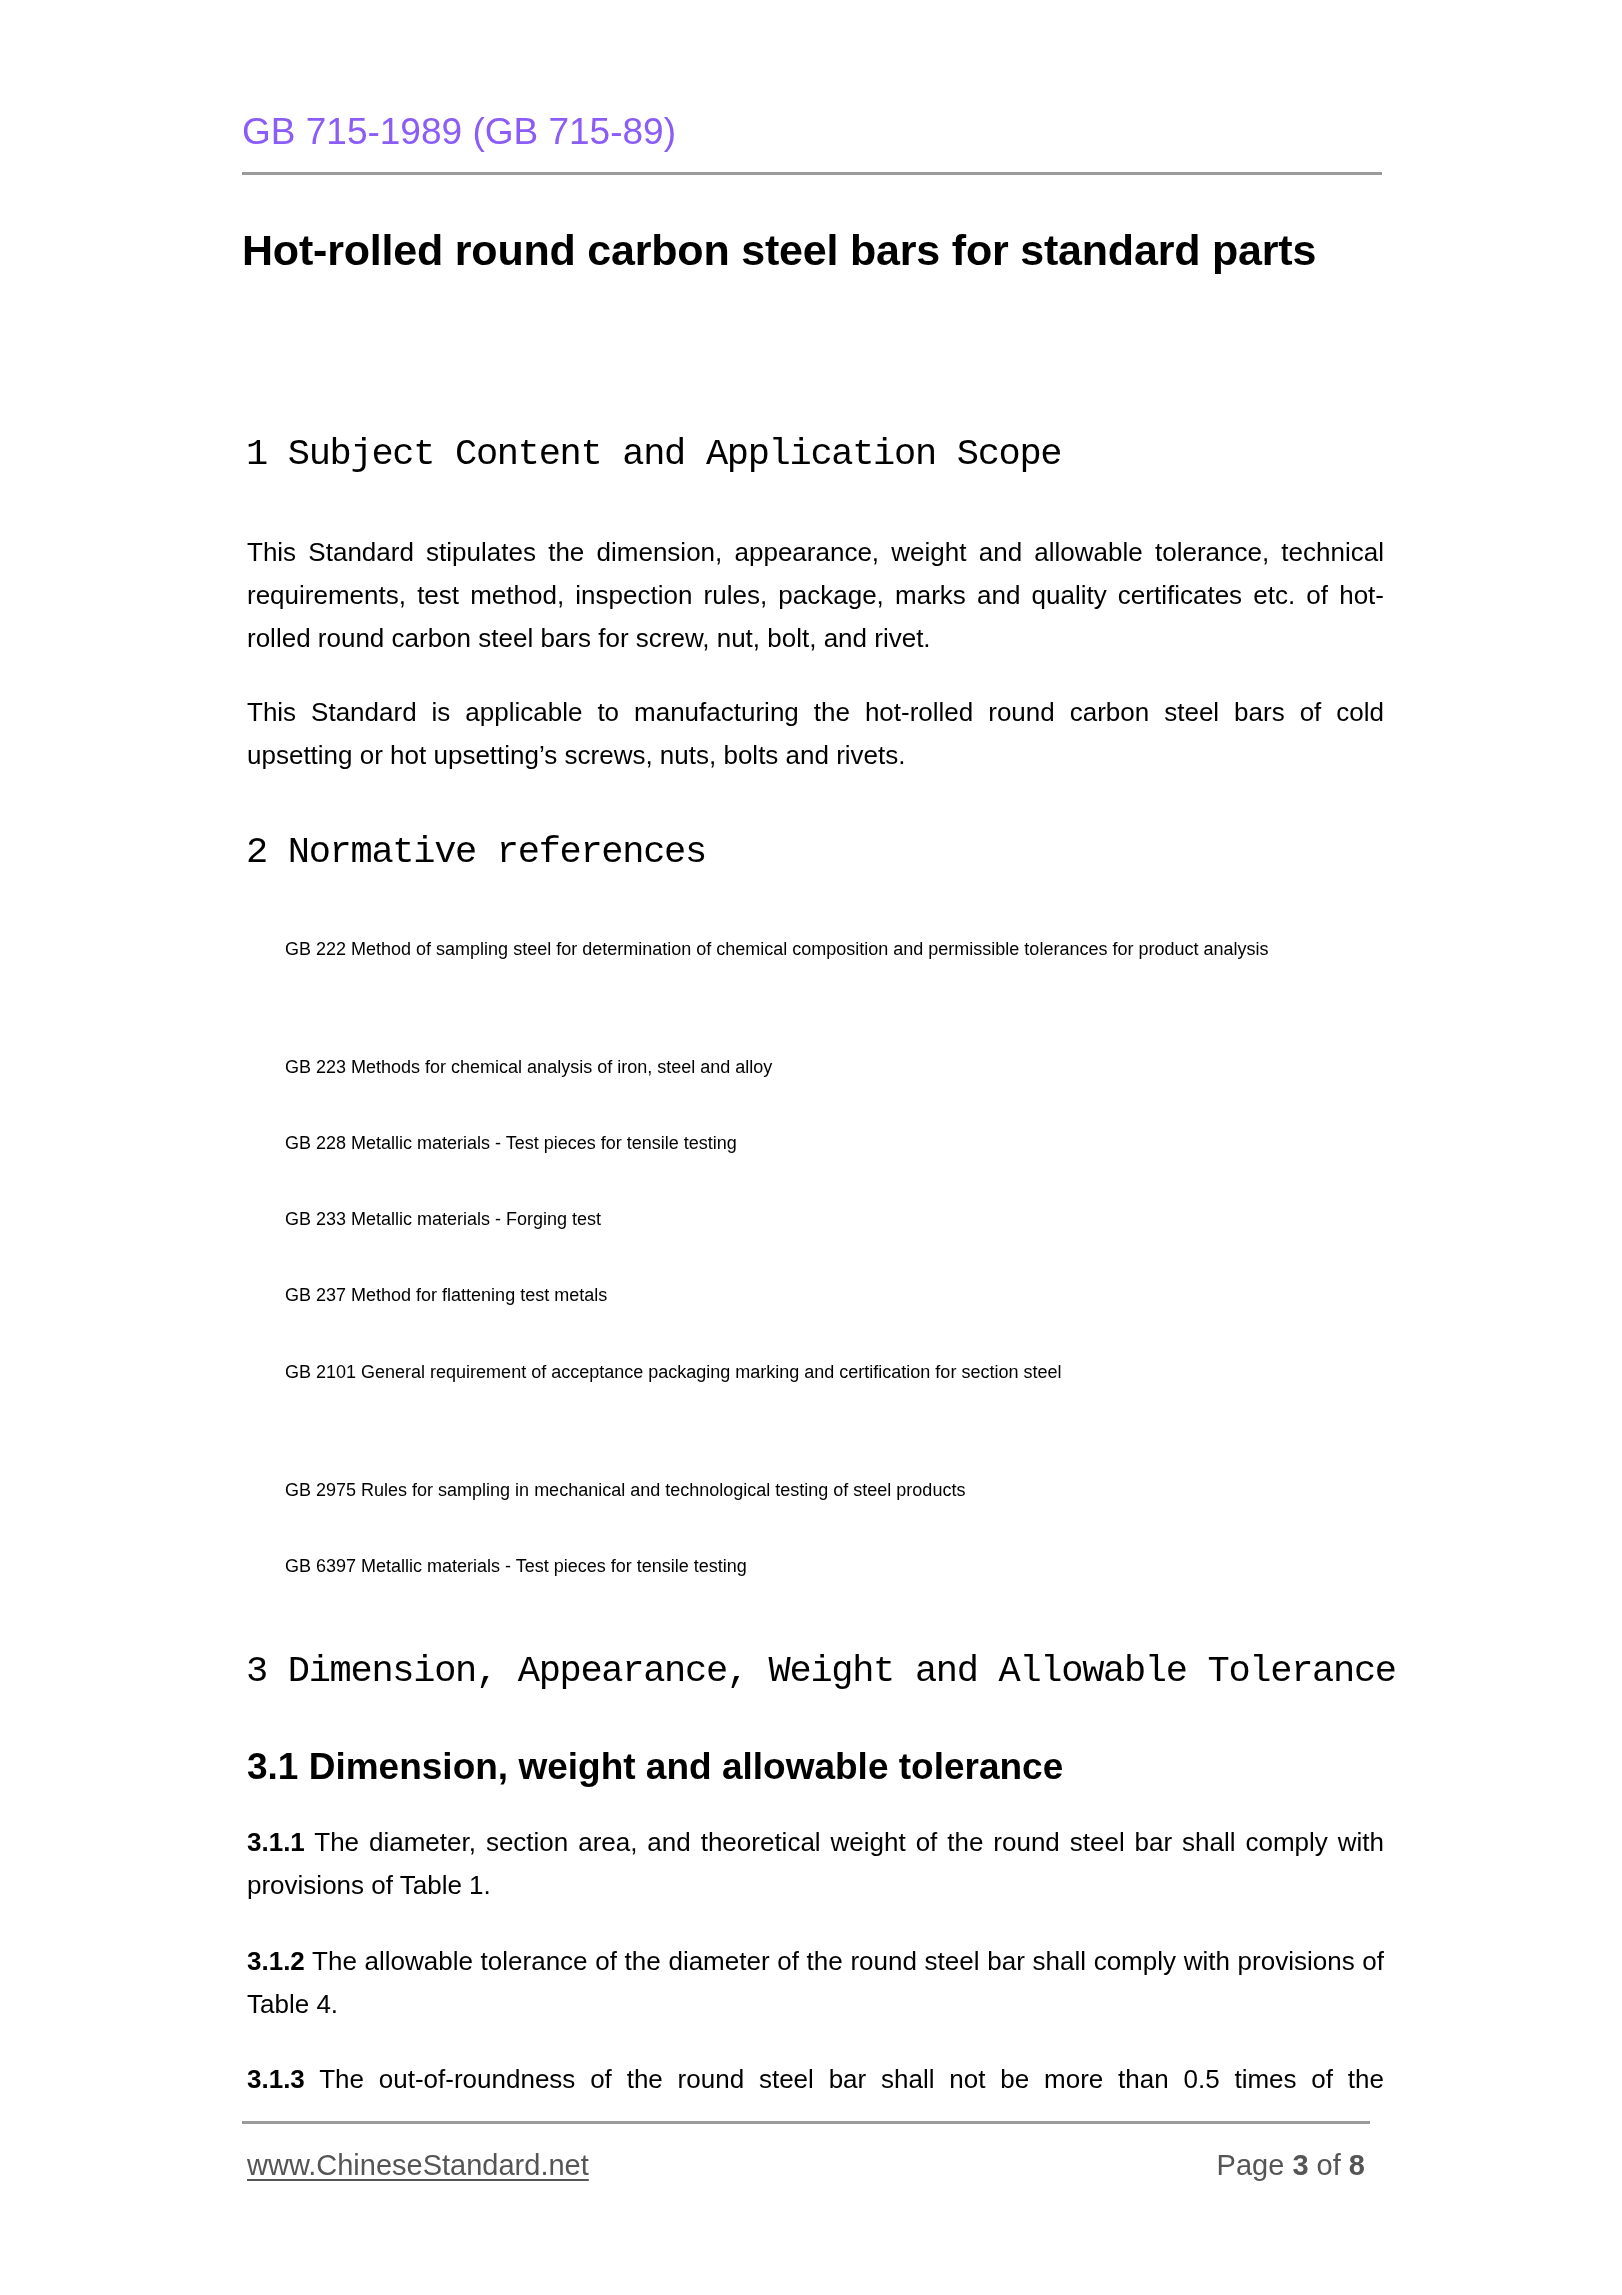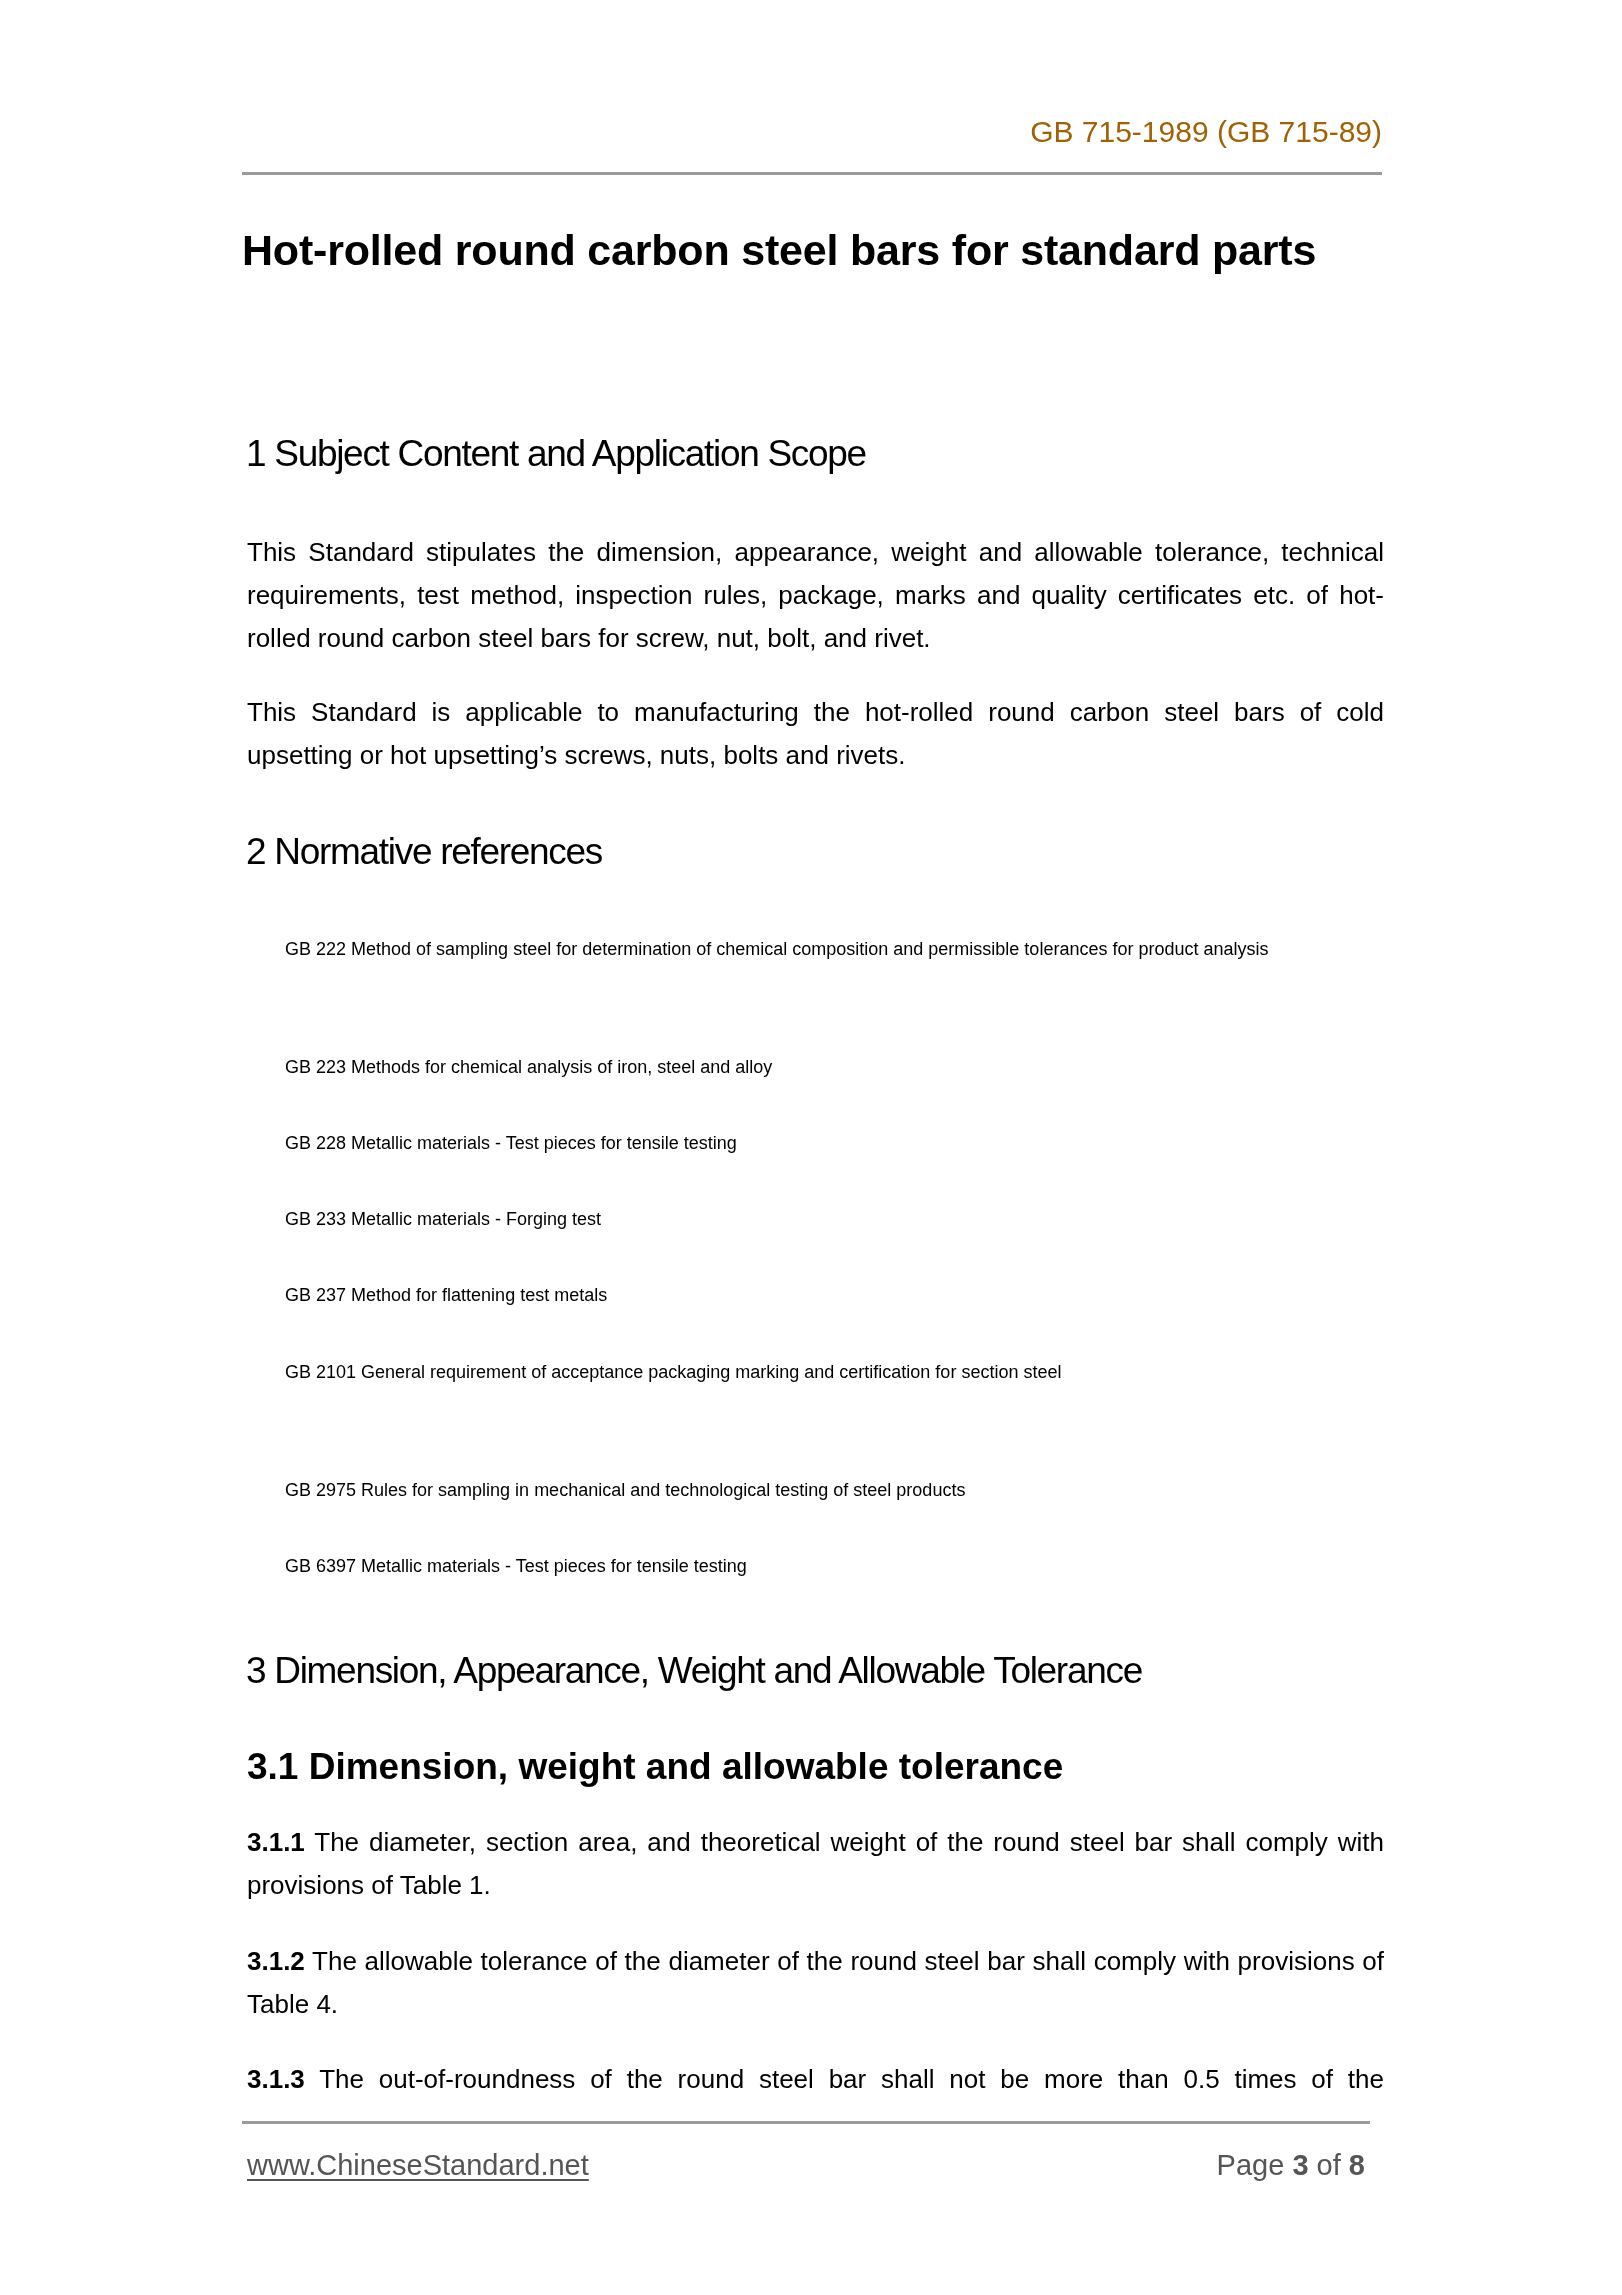--- a/index.html
+++ b/index.html
@@ -13,23 +13,23 @@
       position: relative;
       overflow: hidden;
       font-family: "Liberation Sans", sans-serif;
       color: #000000;
     }
     .page-header {
       position: absolute;
       left: 242px;
       top: 110px;
       width: 1140px;
-      text-align: right;
-      font-size: 30px;
-      color: #a16207;
+      text-align: left;
+      font-size: 37px;
+      color: #8b5cf6;
       line-height: 43px;
     }
     .rule {
       position: absolute;
       height: 2.5px;
       background: #9a9a9a;
     }
     .rule.header-rule { left: 242px; top: 172px; width: 1140px; }
     .rule.footer-rule { left: 242px; top: 2121px; width: 1128px; }
 
@@ -43,21 +43,21 @@
       font-weight: bold;
       line-height: 55px;
       margin: 0;
       letter-spacing: -0.2px;
     }
 
     .section-heading {
       position: absolute;
       left: 246px;
       margin: 0;
-      font-family: Liberation Sans, sans-serif;
+      font-family: Liberation Mono, monospace;
       font-weight: normal;
       font-size: 37px;
       line-height: 50px;
       letter-spacing: -1.3px;
       color: #000;
     }
 
     .block {
       position: absolute;
       left: 247px;

